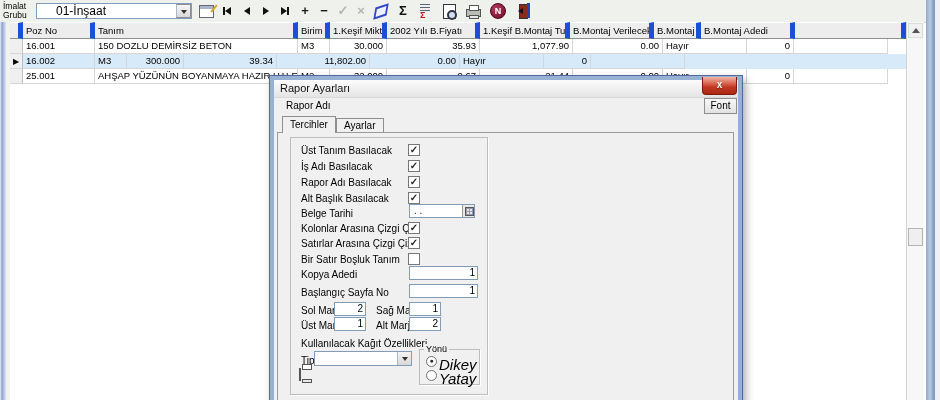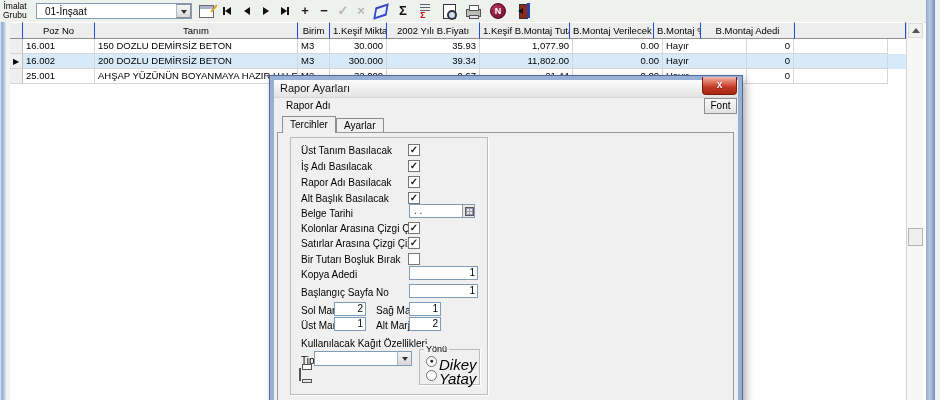--- a/index.html
+++ b/index.html
@@ -8,23 +8,23 @@
   
   .edge-left{position:absolute;left:0;top:22px;width:6px;height:378px;
     background:linear-gradient(90deg,#eef2f8 0,#8aa5cd 2px,#b7c8e2 4px,#dfe6f1 6px);}
   .edge-left2{position:absolute;left:6px;top:22px;width:4px;height:378px;background:#f2f2f2;border-right:1px solid #e0e0e0;}
   .edge-right{position:absolute;left:926px;top:0;width:9px;height:400px;
     background:linear-gradient(90deg,#93a9cc 0,#b9cae4 4px,#7f99c2 8px);}
   .edge-right2{position:absolute;left:935px;top:0;width:5px;height:400px;background:#eef0f4;}
 
   
   .toolbar{position:absolute;left:0;top:0;width:940px;height:22px;background:#eff1ec;border-bottom:1px solid #cfcfc6;}
-  .tb-label{position:absolute;left:3px;top:2px;font-size:8.5px;line-height:9px;color:#000;text-align:right;}
+  .tb-label{position:absolute;left:3px;top:2px;font-size:8.5px;line-height:9px;color:#000;}
   .combo{position:absolute;left:36px;top:3px;width:156px;height:16px;background:#fff;border:1px solid #7f9db9;box-sizing:border-box;}
-  .combo .txt{position:absolute;left:8px;top:1px;font-size:10px;line-height:13px;color:#000;}
+  .combo .txt{position:absolute;left:19px;top:1px;font-size:12px;line-height:13px;color:#000;}
   .combo .btn{position:absolute;right:0;top:0;width:15px;height:14px;background:linear-gradient(#f6f6f6,#d8d8d8);border-left:1px solid #a8b8c8;}
   .darr{position:absolute;left:4px;top:5px;width:0;height:0;border:3px solid transparent;border-top:4px solid #333;}
   .tbi{position:absolute;top:2px;width:18px;height:18px;display:flex;align-items:center;justify-content:center;}
   .g{font-size:13px;font-weight:bold;color:#1a1a1a;line-height:16px;}
   .g.dis{color:#b5b5b5;}
   .tri{width:0;height:0;border:4px solid transparent;}
   .tri.l{border-right:6px solid #111;border-left:none;}
   .tri.r{border-left:6px solid #111;border-right:none;}
   .bar{width:2px;height:8px;background:#111;}
   .ic-props{width:13px;height:11px;border:1px solid #667;background:#fff;position:relative;}
@@ -45,21 +45,21 @@
   .ic-exit{position:relative;width:15px;height:14px;}
   .ic-exit .door{position:absolute;left:4px;top:0;width:7px;height:13px;background:#8b2a16;border:1px solid #30303a;}
   .ic-exit .frame{position:absolute;right:0;top:-1px;width:3px;height:15px;background:#2a3fb0;}
   .ic-exit .arr{position:absolute;left:0;top:4px;width:0;height:0;border:3px solid transparent;border-right:5px solid #101018;}
 
   
   .grid{position:absolute;left:10px;top:22px;width:896px;height:378px;background:#fff;font-size:9.5px;color:#000;}
   .g-row{display:flex;height:15px;line-height:14px;}
   .g-head{height:17px;line-height:16px;}
   .cell{box-sizing:border-box;padding:0 3px;border-right:1px solid #d6d6d6;border-bottom:1px solid #d6d6d6;overflow:hidden;white-space:nowrap;}
-  .g-head .cell{background:#ededed;border-right:1px solid #1d4ed8;border-bottom:1px solid #8f8f8f;border-top:1px solid #fff;text-align:center;}
+  .g-head .cell{background:#ededed;border-right:5px solid #1d4ed8;border-bottom:1px solid #8f8f8f;border-top:1px solid #fff;}
   .sel{width:13px;flex:none;background:#efefef;border-right:1px solid #bfbfbf;padding:0;text-align:center;}
   .g-head .sel{background:#ededed;}
   .w0{width:72px;flex:none}.w1{width:203px;flex:none}.w2{width:32px;flex:none}.w3{width:57px;flex:none}
   .w4{width:93px;flex:none}.w5{width:93px;flex:none}.w6{width:90px;flex:none}.w7{width:84px;flex:none}
   .w8{width:47px;flex:none}.w9{width:94px;flex:none}
   .fill{flex:1;border-right:none;border-bottom:none;}
   .g-head .fill{background:#ededed;border-bottom:1px solid #8f8f8f;}
   .num{text-align:right;}
   .row-sel .cell{background:#d7eaf9;}
   .row-sel .sel{background:#efefef;}
@@ -218,21 +218,20 @@
       <div class="cell w6 num">0.00</div>
       <div class="cell w7">Hayır</div>
       <div class="cell w8 num">0</div>
       <div class="cell w9"></div>
       <div class="cell fill"></div>
     </div>
 
     <div class="g-row row-sel">
       <div class="cell sel"><span class="rowarrow">▶</span></div>
       <div class="cell w0">16.002</div>
-      <div class="cell w1">200 DOZLU DEMİRSİZ BETON</div>
       <div class="cell w2">M3</div>
       <div class="cell w3 num">300.000</div>
       <div class="cell w4 num">39.34</div>
       <div class="cell w5 num">11,802.00</div>
       <div class="cell w6 num">0.00</div>
       <div class="cell w7">Hayır</div>
       <div class="cell w8 num">0</div>
       <div class="cell w9"></div>
       <div class="cell fill"></div>
     </div>
@@ -293,21 +292,21 @@
                 <i></i>
               </span>
           </div>
 
           <span class="lbl" style="left:10px;top:85px">Kolonlar Arasına Çizgi Çiz</span>
           <span class="cb" style="top:84px">✓</span>
 
           <span class="lbl" style="left:10px;top:100px">Satırlar Arasına Çizgi Çiz</span>
           <span class="cb" style="top:99px">✓</span>
 
-          <span class="lbl" style="left:10px;top:116px">Bir Tutarı Boşluk Bırak</span>
+          <span class="lbl" style="left:10px;top:116px">Bir Satır Boşluk Tanım</span>
           <span class="cb" style="top:115px"></span>
 
           <span class="lbl" style="left:10px;top:131px">Kopya Adedi</span>
           <div class="field num" style="left:118px;top:128px;width:69px;height:14px">1</div>
 
           <span class="lbl" style="left:10px;top:149px">Başlangıç Sayfa No</span>
           <div class="field num" style="left:118px;top:146px;width:69px;height:14px">1</div>
 
           <span class="lbl" style="left:10px;top:167px">Sol Marj</span>
           <div class="field num" style="left:43px;top:164px;width:32px;height:14px">2</div>

